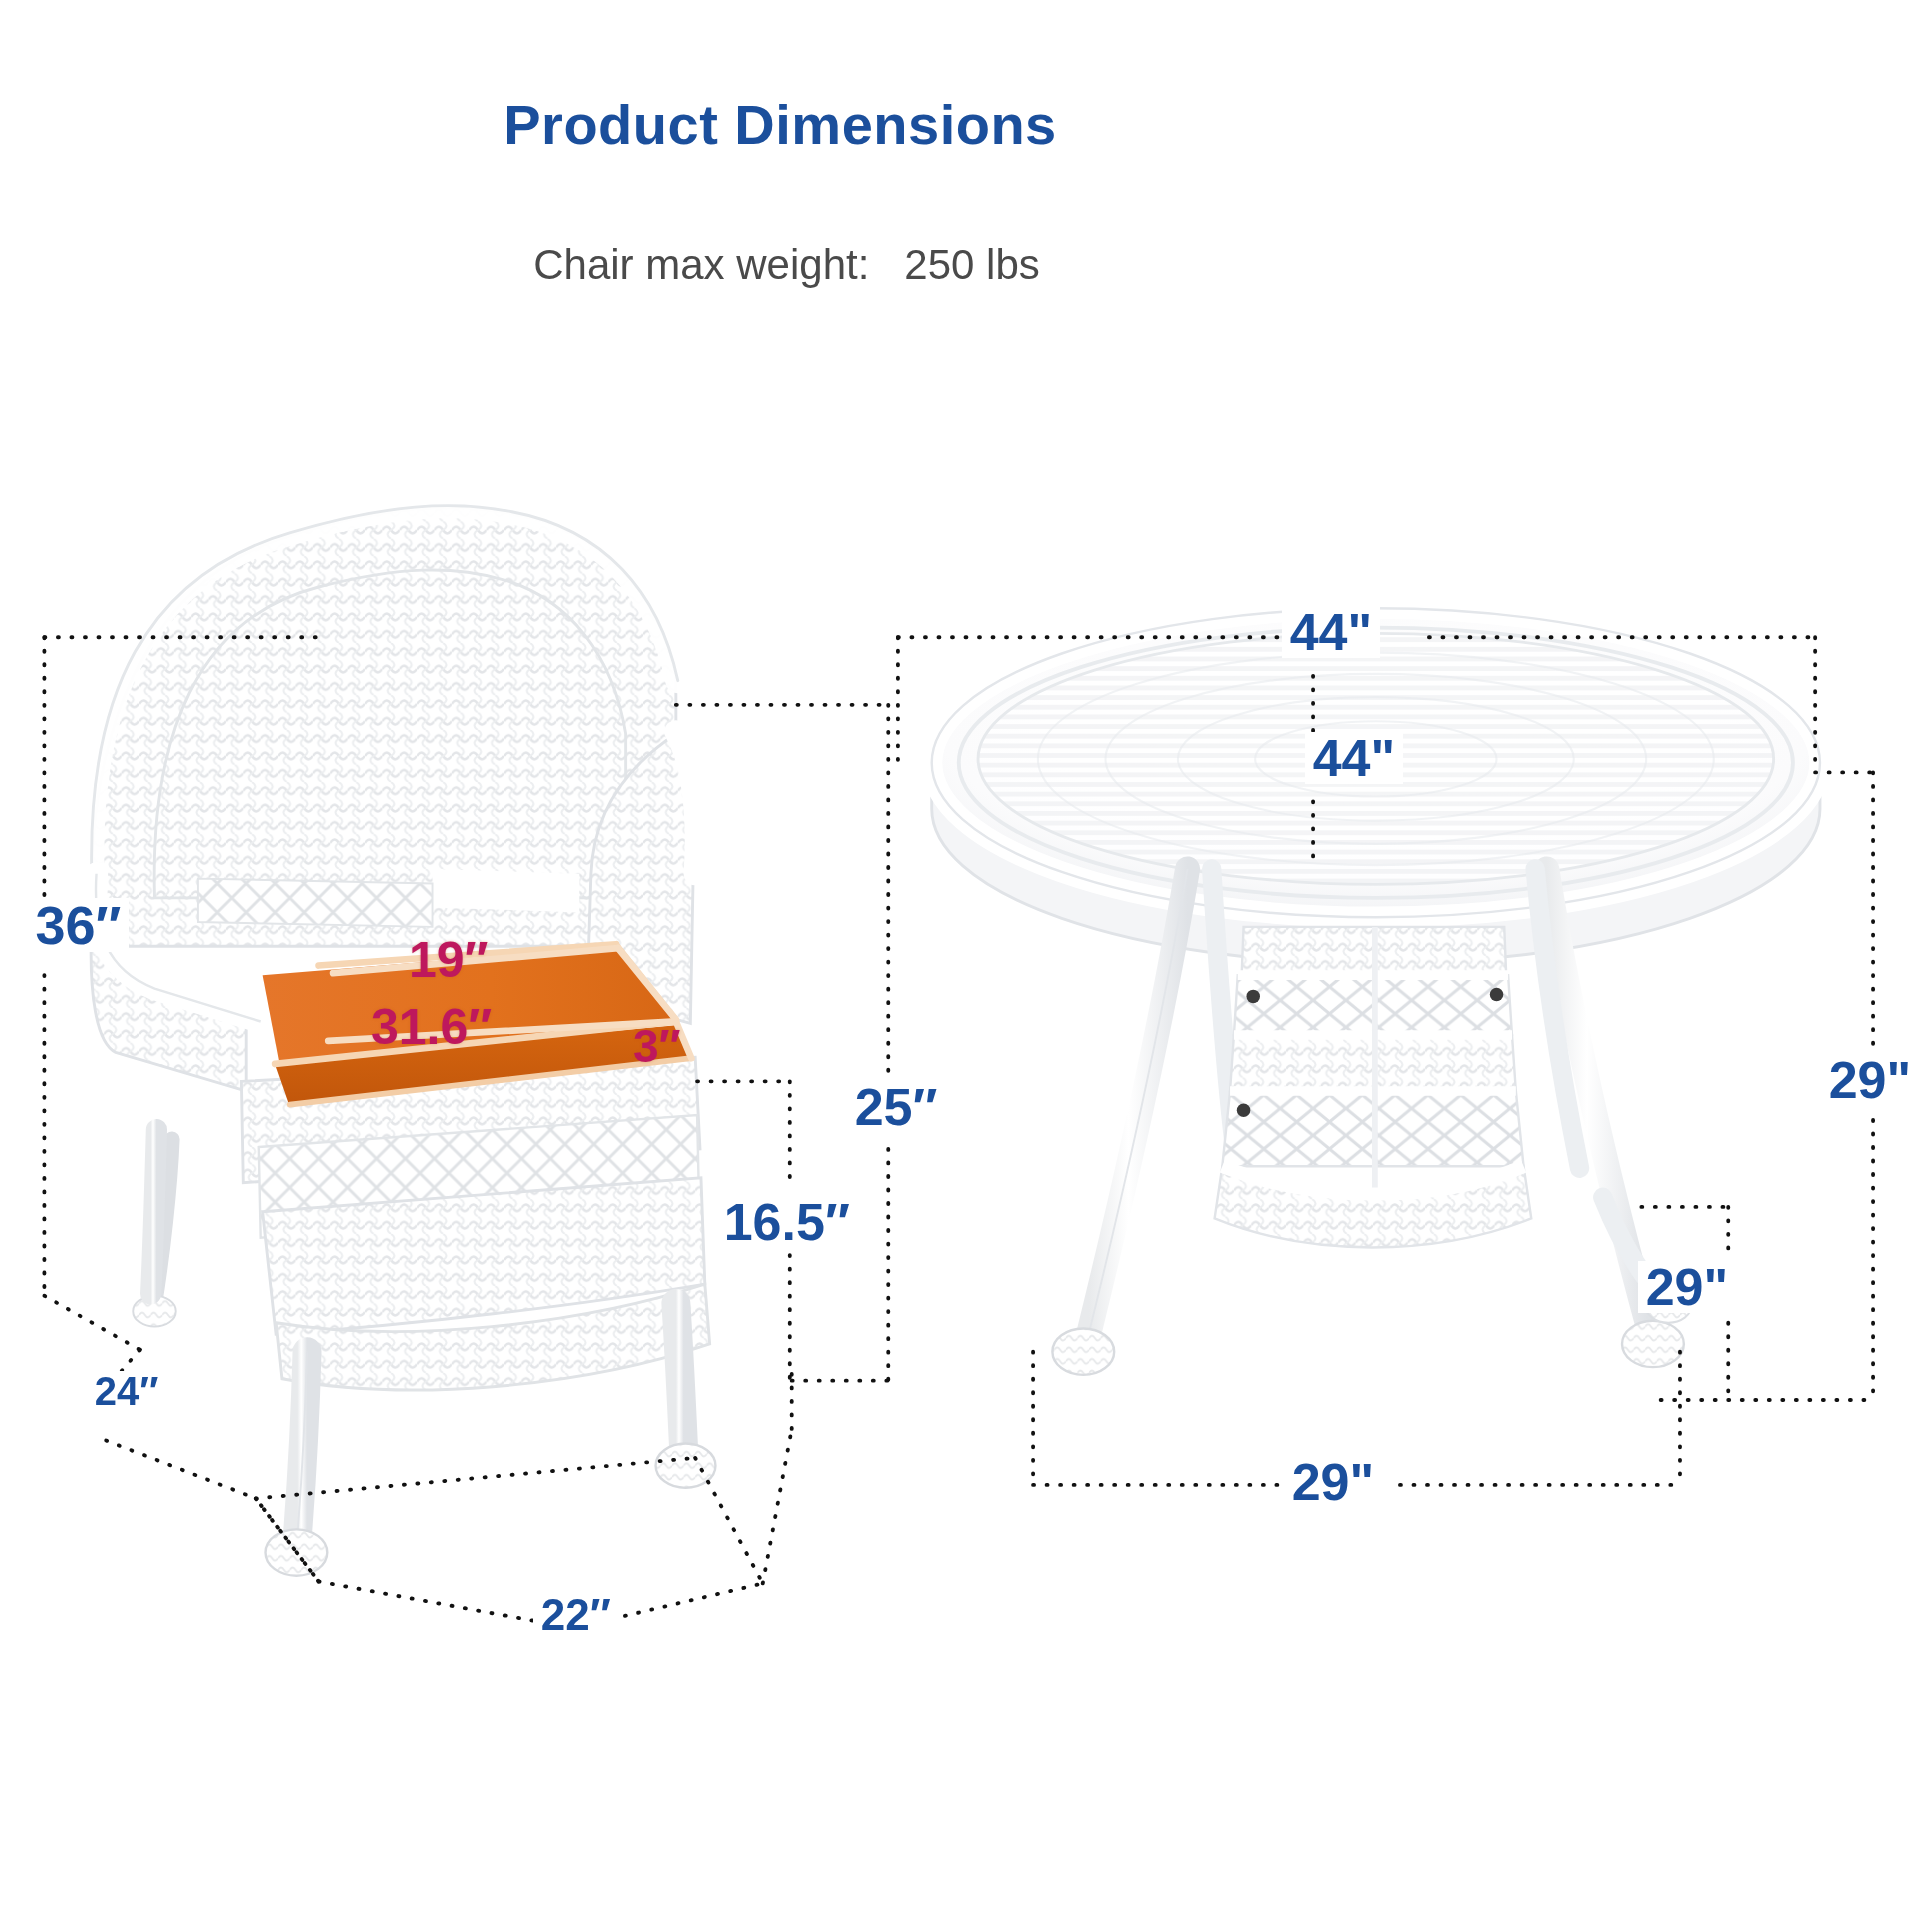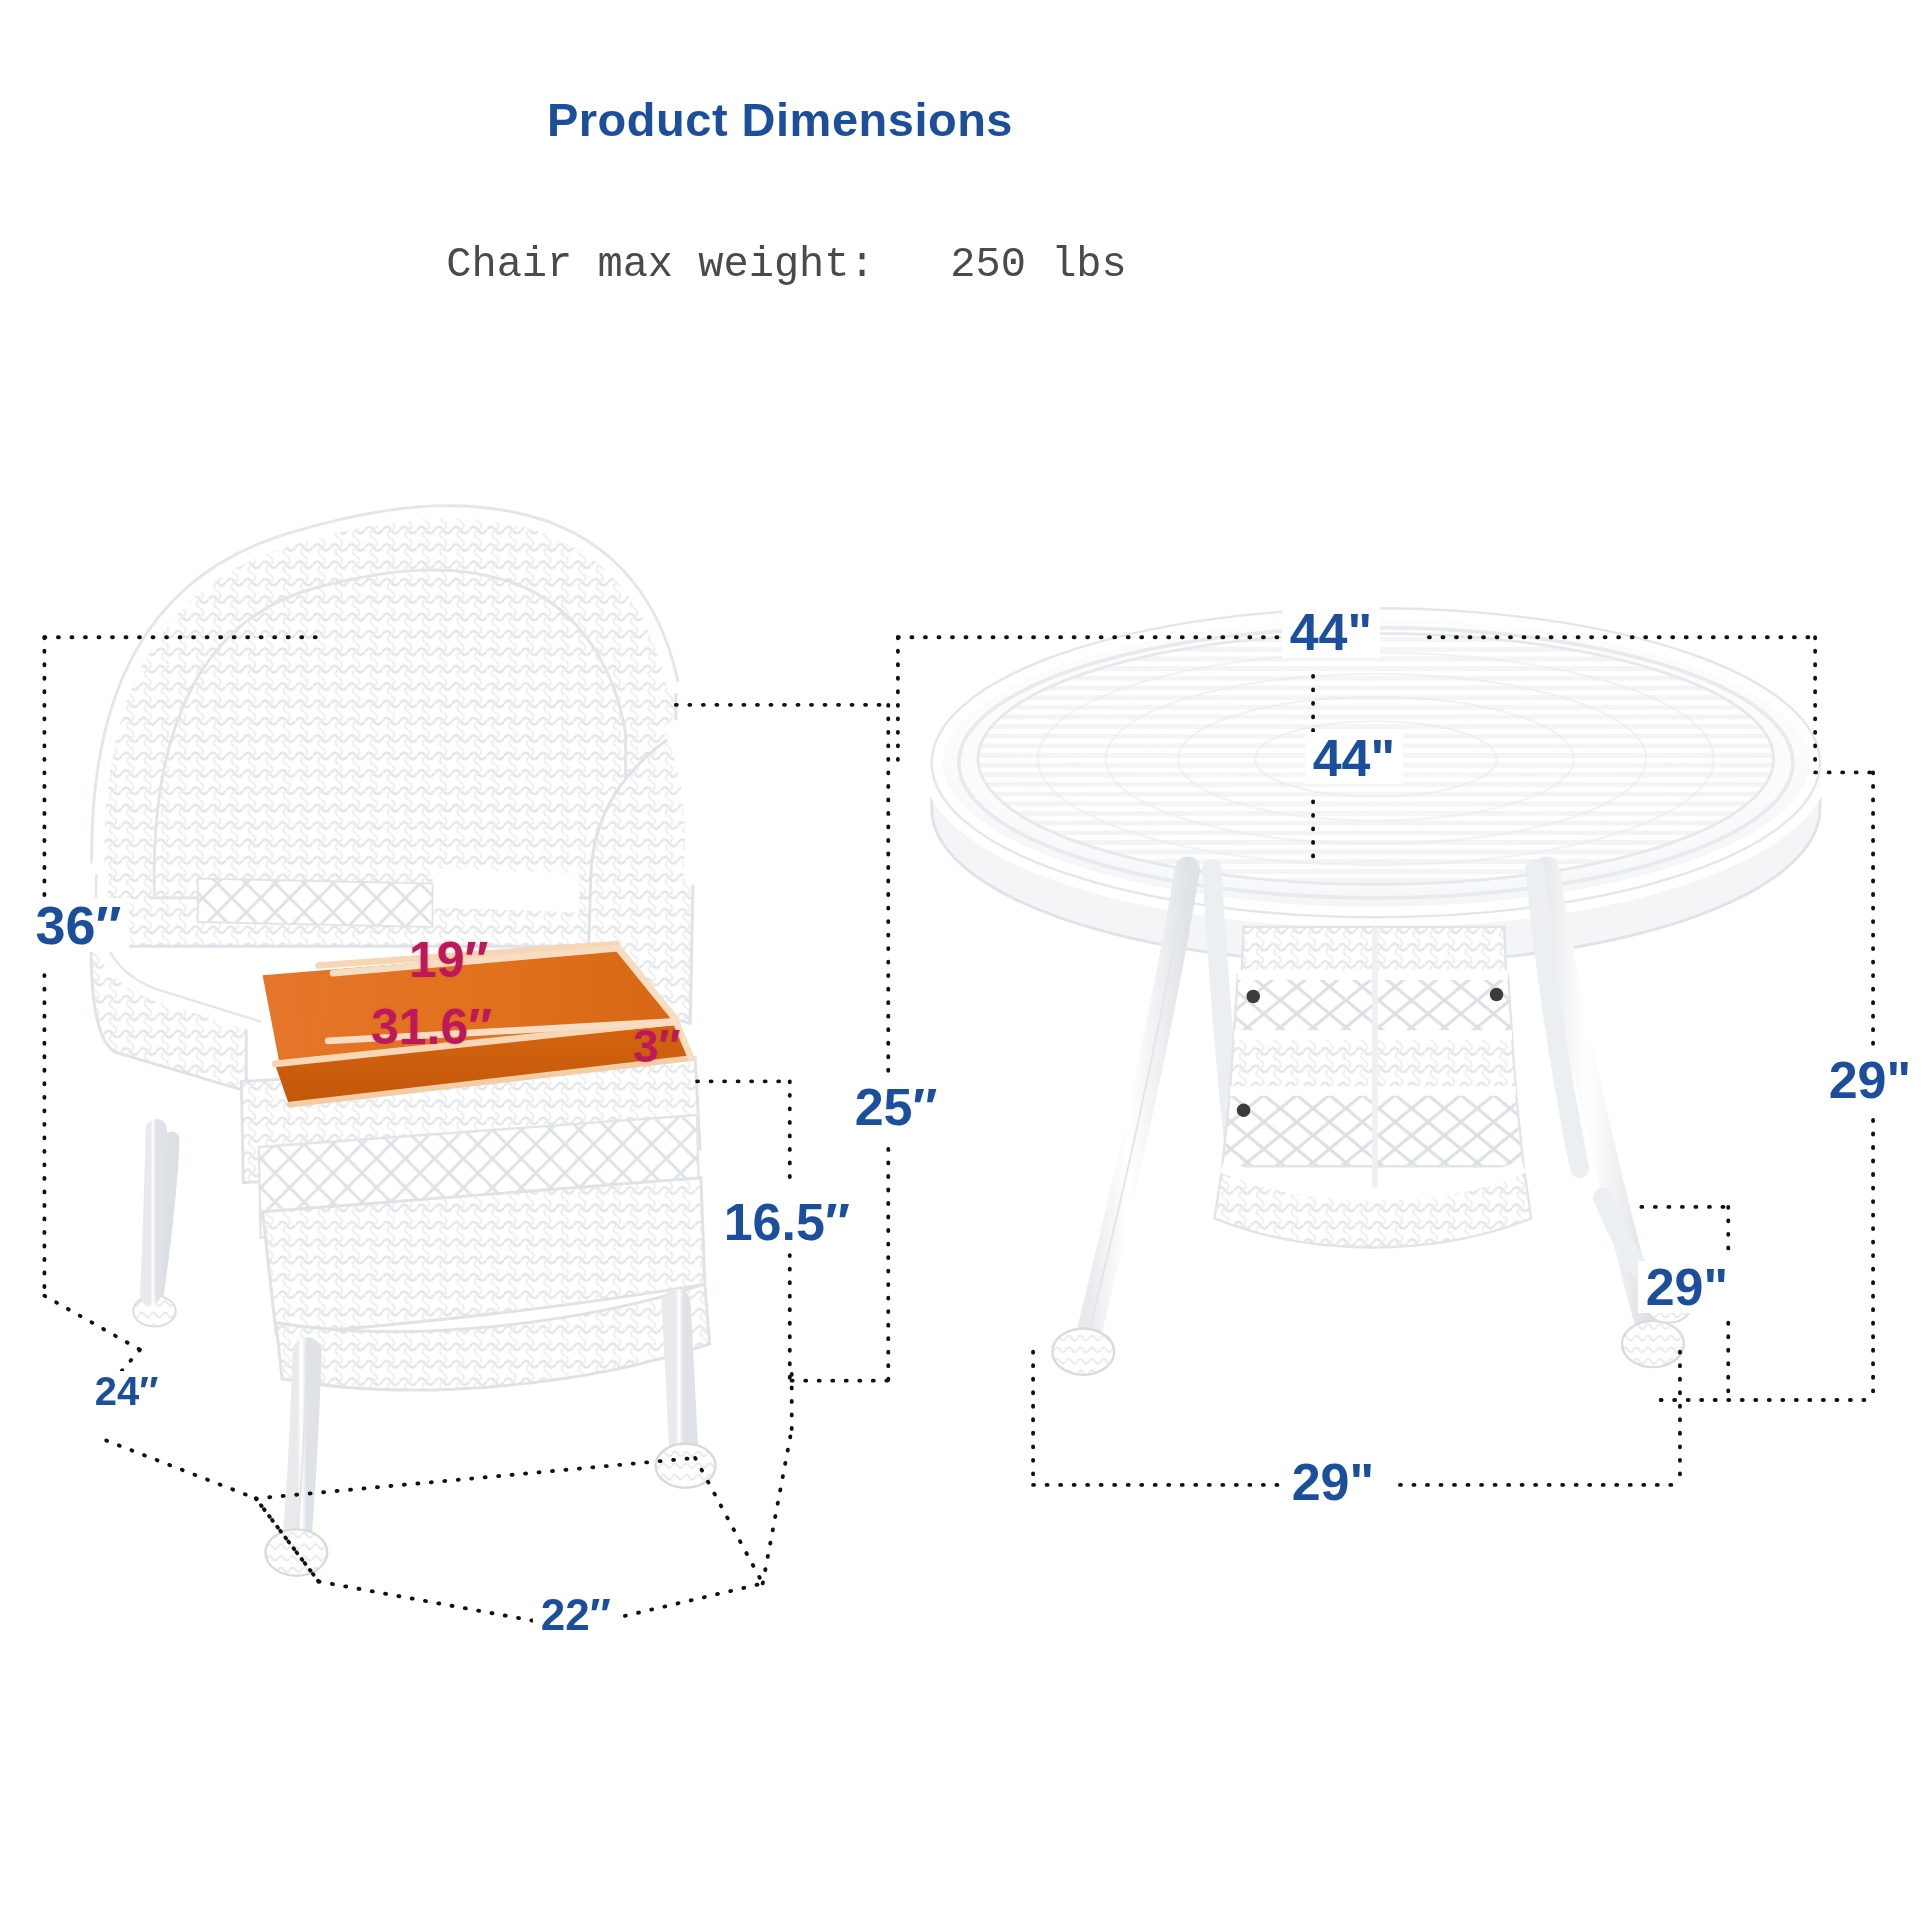--- a/index.html
+++ b/index.html
@@ -1,27 +1,27 @@
 <!DOCTYPE html>
 <html><head>
 <meta charset="utf-8">
 <style>
   html,body{margin:0;padding:0;background:#ffffff;}
   body{width:1931px;height:1931px;font-family:"Liberation Sans",sans-serif;overflow:hidden;}
   #stage{position:relative;width:1931px;height:1931px;background:#ffffff;}
 
   .title{
     position:absolute;top:92px;left:0;width:1560px;text-align:center;
-    font-size:47px;font-weight:700;color:#1b4f9c;letter-spacing:0.5px;
+    font-size:56px;font-weight:700;color:#1b4f9c;letter-spacing:0.5px;
     font-family:"Liberation Sans",sans-serif;
   }
   .subtitle{
     position:absolute;top:241px;left:0;width:1573px;text-align:center;
     font-size:42px;font-weight:400;color:#4a4a4a;
-    font-family:Liberation Mono, monospace;white-space:pre;
+    font-family:Liberation Sans, sans-serif;white-space:pre;
   }
 
   svg.layer{position:absolute;top:0;left:0;width:1931px;height:1931px;}
 
   .dimlabel{
     position:absolute;color:#1b4f9c;font-weight:700;
     font-family:"Liberation Sans",sans-serif;
     background:#ffffff;padding:0 7.7px;white-space:nowrap;line-height:1;
   }
   .cushlabel{

